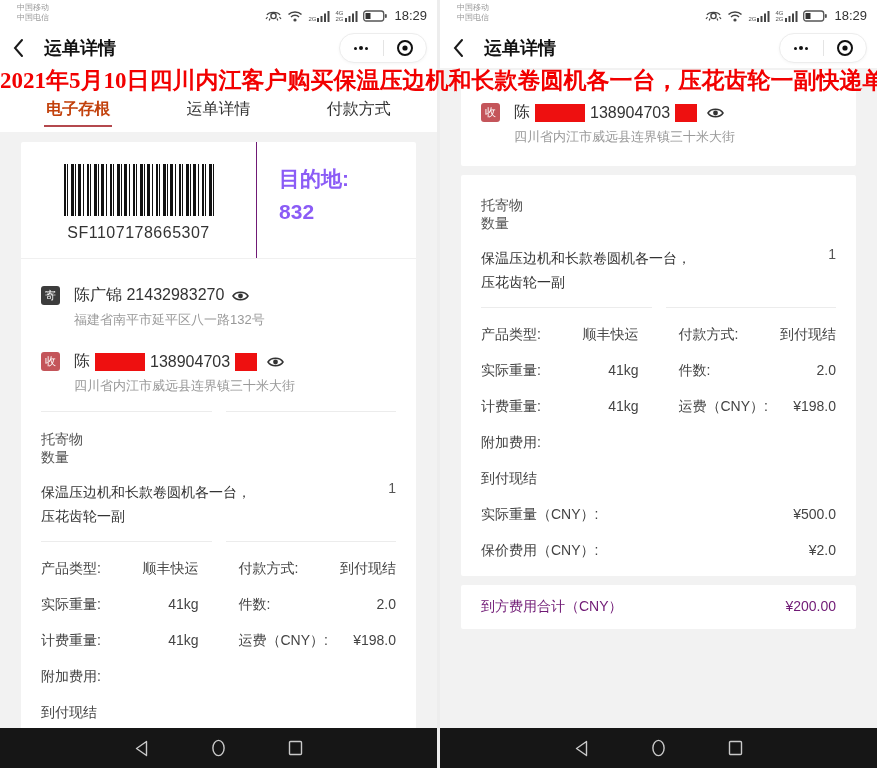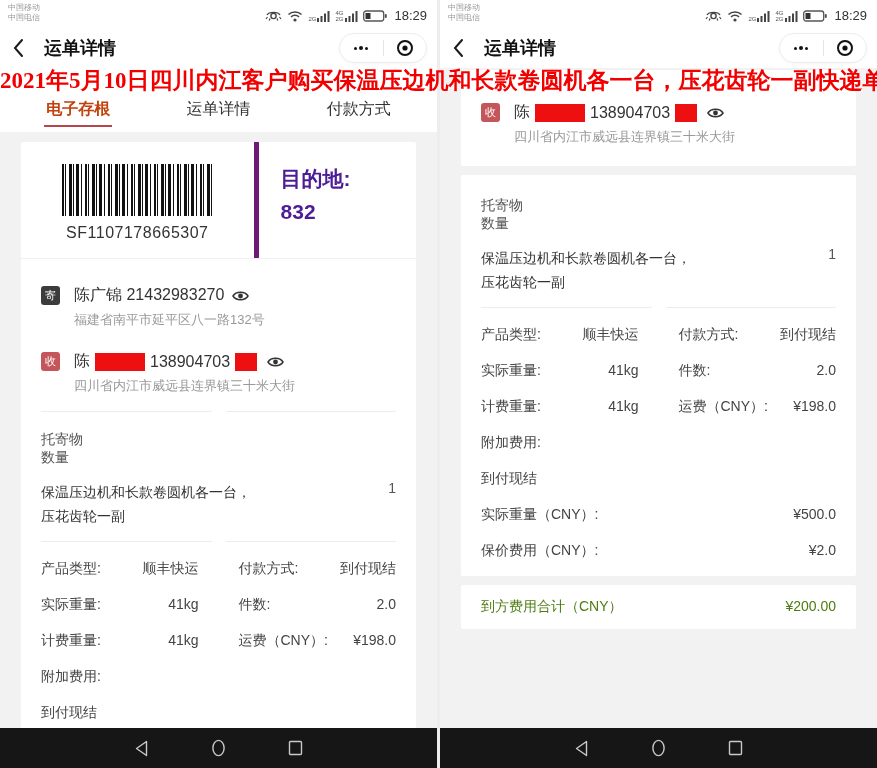--- a/index.html
+++ b/index.html
@@ -7,21 +7,21 @@
     width: 877px; height: 768px; overflow: hidden;
     font-family: "Liberation Sans", sans-serif;
     background: #fff;
   }
   .screen { position: relative; width: 877px; height: 768px; display: flex; }
   .panel { width: 437px; height: 768px; display: flex; flex-direction: column; background: #fff; overflow: hidden; }
   .panel-gap { width: 3px; background: #ededed; flex: none; }
 
   
   .status-bar { height: 28px; flex: none; display: flex; justify-content: space-between; padding: 3px 10px 0 8px; background: #fff; }
-  .carrier { font-size: 8px; color: #999; line-height: 10px; }
+  .carrier { font-size: 8px; color: #999; line-height: 10px; margin-left: 9px; }
   .status-right { display: flex; align-items: center; gap: 5px; }
   .status-time { font-size: 13px; color: #333; margin-left: 2px; }
   .sig { position: relative; display: flex; align-items: flex-end; }
   .sig .netlbl { font-size: 6px; color: #555; line-height: 6px; margin-right: 1px; }
   .netstack { display: flex; flex-direction: column; gap: 0; margin-right: 1px; }
 
   
   .nav-header { height: 40px; flex: none; display: flex; align-items: center; padding: 0 12px; background: #fff; position: relative; }
   .back-btn { width: 24px; height: 28px; display: flex; align-items: center; cursor: pointer; }
   .page-title { font-size: 18px; font-weight: 700; color: #111; margin-left: 8px; }
@@ -49,21 +49,21 @@
   .card + .card { margin-top: 9px; }
 
   .barcode-section { display: flex; border-bottom: 1px solid #f0f0f0; }
   .barcode-cell { flex: 1.6; padding: 22px 8px 16px; text-align: center; }
   .barcode-bars { width: 150px; height: 52px; margin: 0 auto 8px;
     background: repeating-linear-gradient(90deg,
       #111 0 2px, #fff 2px 3px, #111 3px 4px, #fff 4px 7px,
       #111 7px 10px, #fff 10px 11px, #111 11px 12px, #fff 12px 14px,
       #111 14px 17px, #fff 17px 19px, #111 19px 20px, #fff 20px 23px); }
   .barcode-num { font-size: 16px; color: #333; letter-spacing: 0.5px; }
-  .dest-cell { flex: 1; border-left: 5px solid #701a75; padding: 20px 0 0 22px; font-size: 21px; font-weight: 700; color: #4c1d95; line-height: 33px; }
+  .dest-cell { flex: 1; border-left: 1px solid #701a75; padding: 20px 0 0 22px; font-size: 21px; font-weight: 700; color: #8b5cf6; line-height: 33px; }
 
   .addr-section { padding: 26px 20px 16px; }
   .addr-row { display: flex; align-items: center; }
   .badge { width: 19px; height: 19px; border-radius: 3px; color: #fff; font-size: 11px; text-align: center; line-height: 19px; margin-right: 14px; flex: none; }
   .badge.send { background: #3c3c3c; }
   .badge.recv { background: #c4555a; }
   .addr-main { font-size: 16px; color: #333; display: flex; align-items: center; }
   .redact { display: inline-block; background: #ee1010; height: 18px; margin: 0 5px; }
   .redact.nm { width: 50px; } .redact.tl { width: 22px; margin-right: 2px; }
   .eye-btn { margin-left: 8px; display: inline-flex; cursor: pointer; }
@@ -80,21 +80,21 @@
   .item-qty { font-size: 14px; color: #555; }
 
   .grid-section { padding: 0 20px 16px; }
   .grid-row { display: flex; margin-top: 18px; }
   .gcell { flex: 1; display: flex; justify-content: space-between; }
   .gcell + .gcell { margin-left: 40px; }
   .glabel, .gvalue, .gfull { font-size: 14px; color: #444; }
   .gfull { margin-top: 18px; }
   .full-row { display: flex; justify-content: space-between; margin-top: 18px; font-size: 14px; color: #444; }
 
-  .total-row { display: flex; justify-content: space-between; padding: 13px 20px; font-size: 14px; color: #4d7c0f; }
+  .total-row { display: flex; justify-content: space-between; padding: 13px 20px; font-size: 14px; color: #701a75; }
 
   .footer-section { padding: 2px 20px 14px; }
   .footer-row { display: flex; justify-content: space-between; font-size: 14px; color: #444; margin-top: 17px; }
 
   
   .navbar { height: 40px; flex: none; background: #161616; display: flex; align-items: center; justify-content: center; gap: 62px; }
   .nav-ico { display: flex; cursor: pointer; }
 </style>
 </head>
 <body>

